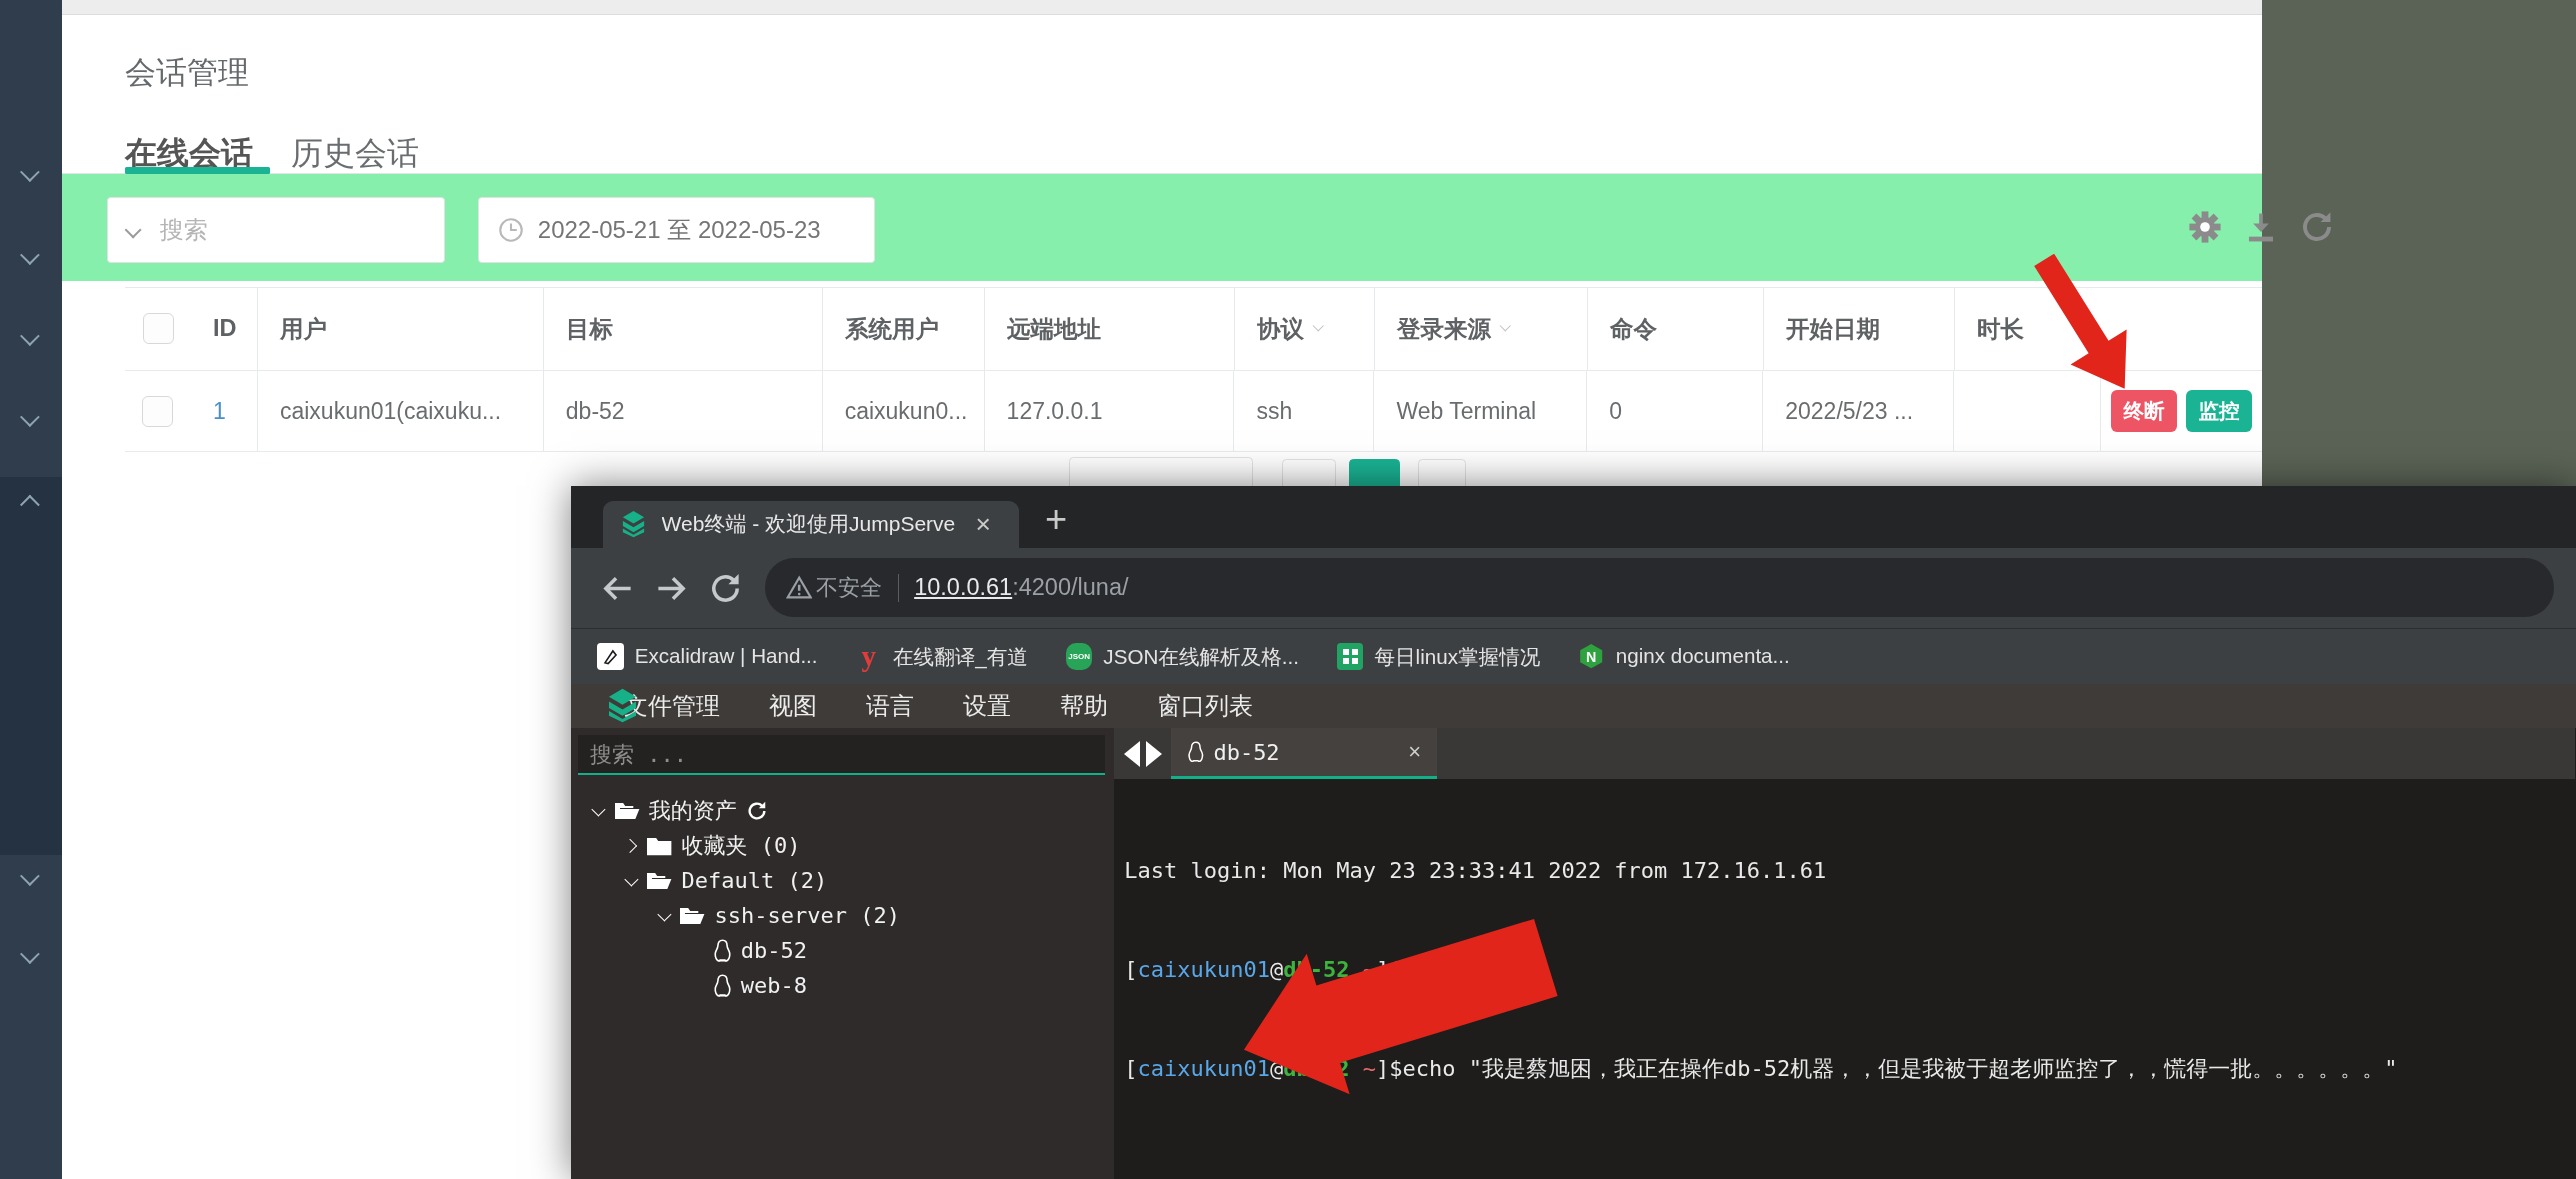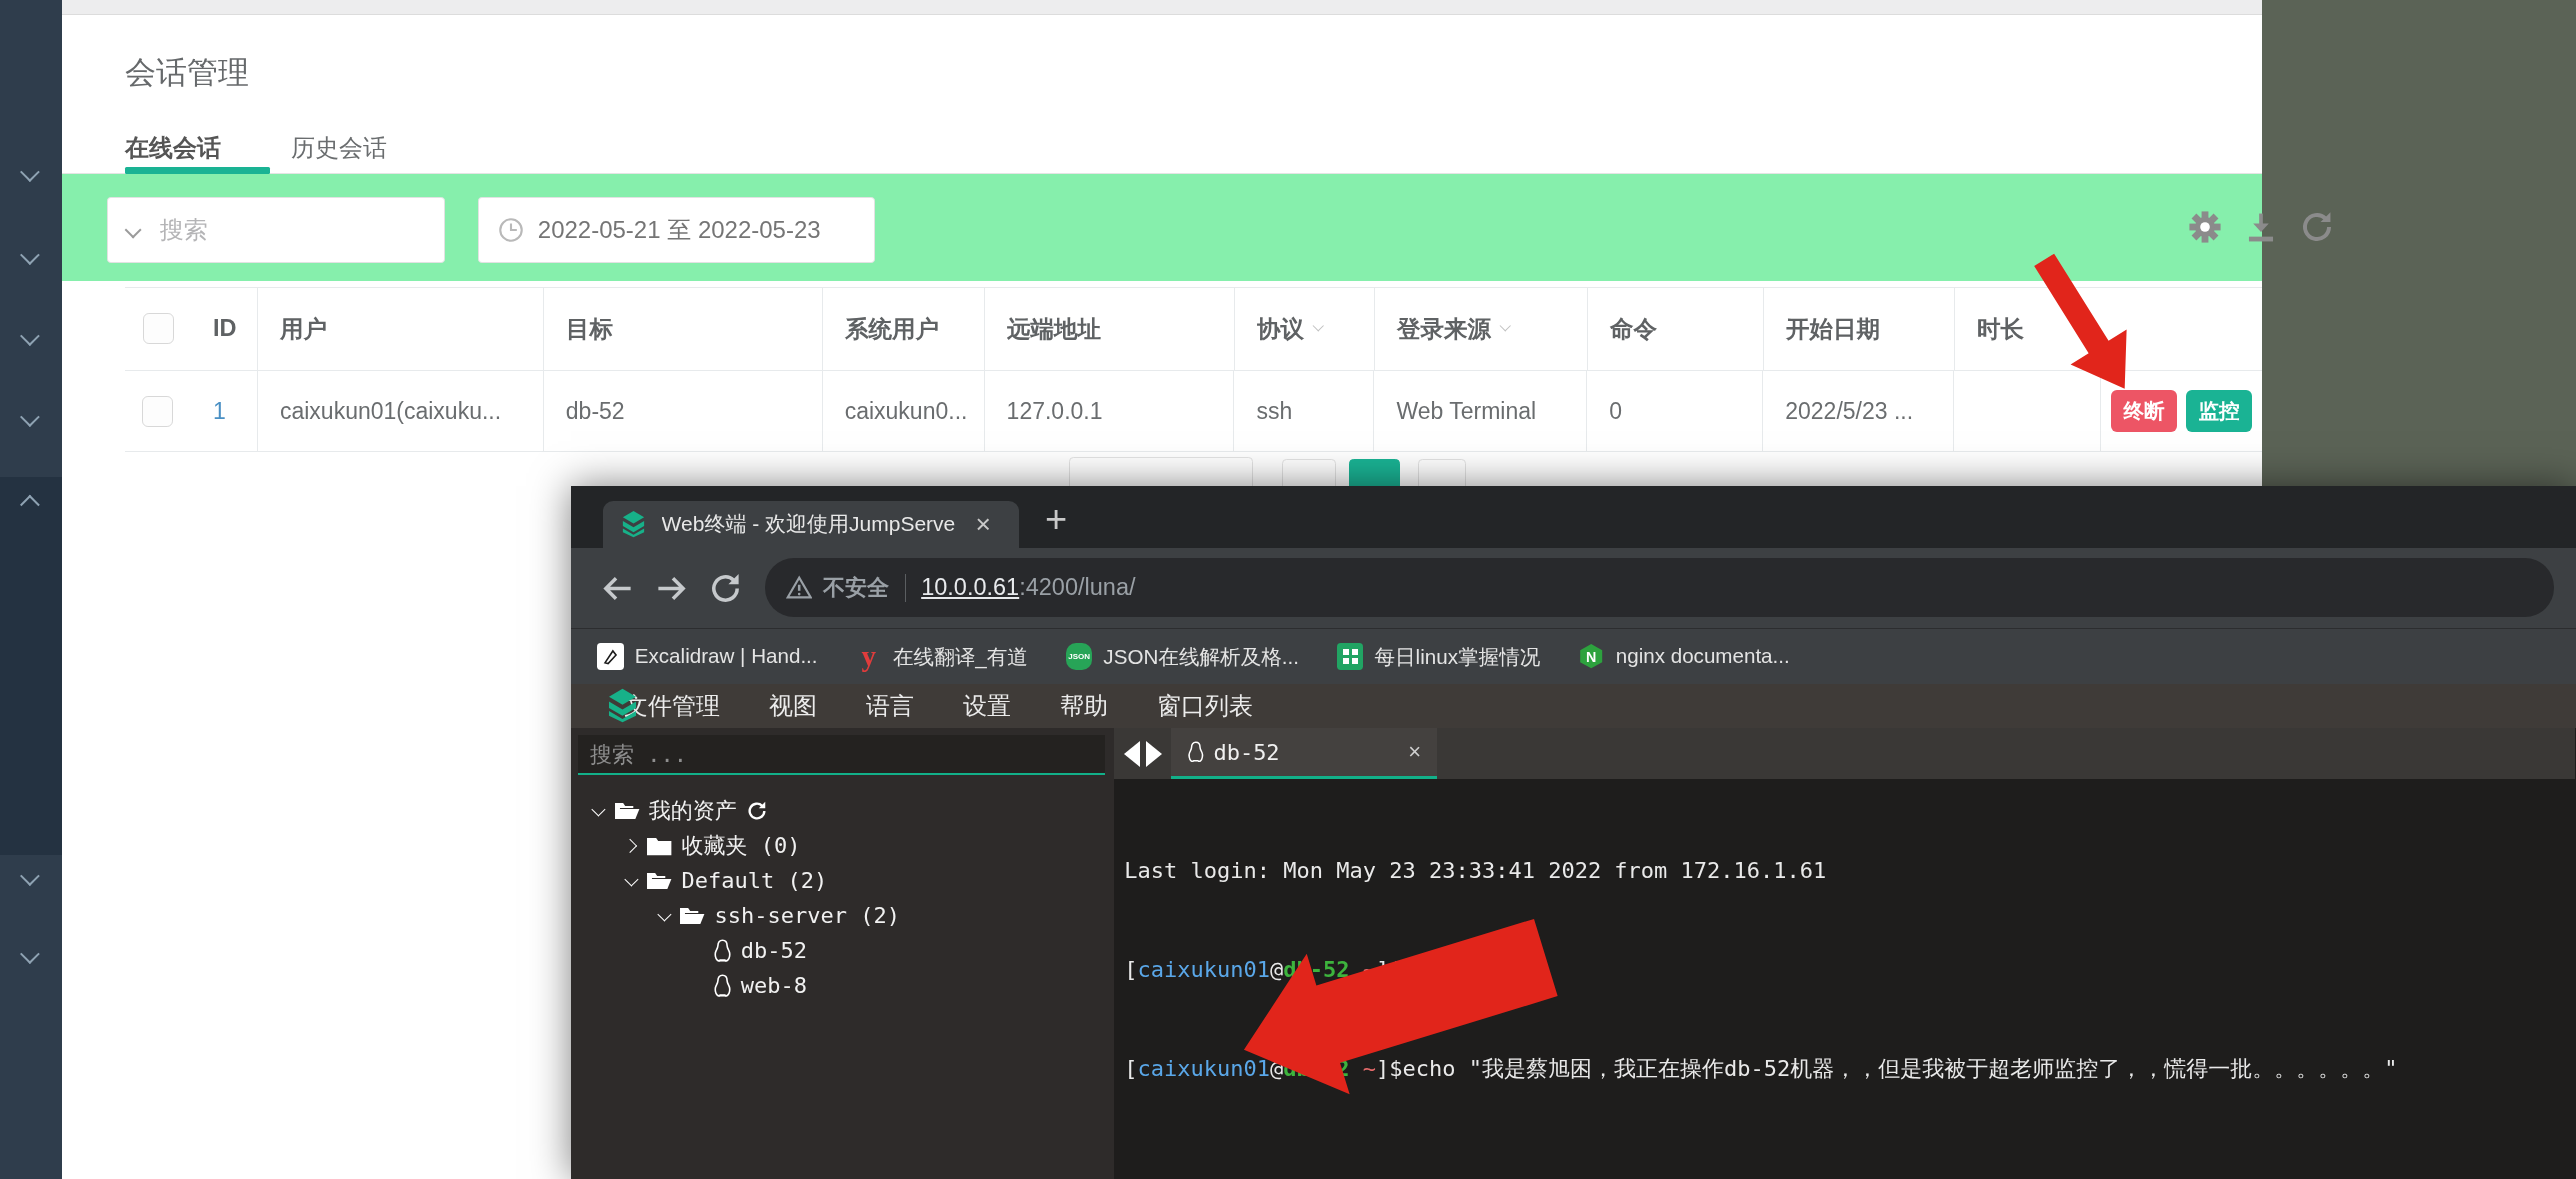--- a/index.html
+++ b/index.html
@@ -18,21 +18,21 @@
   .sidebar .active-block{position:absolute;left:0;top:477px;width:62px;height:378px;background:var(--sidebar-active);}
   .chev{position:absolute;left:23px;display:inline-block;padding:5.9px;border:solid #8fa3b3;border-width:0 2.2px 2.2px 0;}
   .chev.down{transform:rotate(45deg);}
   .chev.up{transform:rotate(-135deg);}
 
   
   .app{position:absolute;left:62px;top:0;width:2200px;height:1179px;background:#86efac;z-index:1;}
   .topstrip{position:absolute;left:0;top:0;width:100%;height:14.7px;background:#ededee;border-bottom:0.7px solid #dcdcdc;}
   .pagehead{position:absolute;left:0;top:15.4px;width:100%;height:159px;background:#fff;border-bottom:0.7px solid #e4e4e4;}
   .page-title{position:absolute;left:63px;top:37px;font-size:31px;font-weight:400;color:#66696b;}
-  .tab{position:absolute;top:117px;font-size:24px;color:#6a6d6f;cursor:pointer;}
+  .tab{position:absolute;top:117px;font-size:32px;color:#6a6d6f;cursor:pointer;}
   .tab.t0{left:63px;font-weight:700;color:#555;}
   .tab.t1{left:229px;}
   .tab-underline{position:absolute;left:63px;top:152px;width:145px;height:6.6px;background:var(--accent);border-radius:1.5px;}
 
   
   .search-box{position:absolute;left:45px;top:197px;width:338px;height:66px;background:#fff;border:0.7px solid #e2e2e2;border-radius:3.7px;display:flex;align-items:center;padding-left:19px;}
   .search-box .schev{display:inline-block;padding:5.1px;border:solid #9b9b9b;border-width:0 2.2px 2.2px 0;transform:rotate(45deg);margin-right:20.6px;}
   .search-box input{border:none;outline:none;background:transparent;font-size:24px;color:#555;width:242px;font-family:"Liberation Sans",sans-serif;}
   .search-box input::placeholder{color:#b4b4b6;}
   .date-box{position:absolute;left:416px;top:197px;width:397px;height:66px;background:#fff;border:0.7px solid #e2e2e2;border-radius:3.7px;display:flex;align-items:center;padding-left:17.6px;color:#757575;font-size:24px;gap:13.2px;}
@@ -70,21 +70,21 @@
   .browser{position:absolute;left:571px;top:486px;width:2005px;height:693px;z-index:10;background:var(--termbg);box-shadow:0 0 37px rgba(0,0,0,.5);}
   .tabstrip{position:absolute;left:0;top:0;width:100%;height:62px;background:#232527;}
   .btab{position:absolute;left:32px;top:14.7px;width:416px;height:47px;background:#3d4043;border-radius:10.3px 10.3px 0 0;display:flex;align-items:center;padding:0 17.6px;cursor:pointer;}
   .btab-title{font-size:21px;color:#e8e8e8;margin-left:16px;width:308px;overflow:hidden;white-space:nowrap;}
   .bclose{color:#c9c9c9;font-size:26.4px;line-height:26.4px;margin-left:5.9px;cursor:pointer;}
   .newtab{position:absolute;left:474px;top:11.7px;font-size:38px;color:#c9c9c9;font-weight:300;cursor:pointer;}
   .toolbar{position:absolute;left:0;top:62px;width:100%;height:81px;background:#3d4043;display:flex;align-items:center;}
   .navic{width:35px;height:35px;margin-left:19px;cursor:pointer;flex:none;}
   .navic:first-child{margin-left:29px;}
   .urlpill{position:absolute;left:194px;top:10.3px;width:1789px;height:59px;border-radius:29px;background:#28292c;display:flex;align-items:center;padding-left:20.6px;cursor:text;}
-  .sec-label{color:#9aa0a6;font-size:22px;margin-left:11px;font-weight:bold;}
+  .sec-label{color:#9aa0a6;font-size:22px;margin-left:4px;}
   .url-div{width:1.5px;height:28px;background:#5b5e61;margin:0 14.7px 0 16px;}
   .url-host{color:#e8eaed;font-size:23.5px;text-decoration:underline;}
   .url-path{color:#9aa0a6;font-size:23.5px;}
   .bookbar{position:absolute;left:0;top:142px;width:100%;height:56px;background:#3d4043;border-top:0.7px solid #2c2d2f;display:flex;align-items:center;padding-left:26.4px;gap:38px;}
   .bmk{display:flex;align-items:center;gap:11px;cursor:pointer;}
   .bmk .lbl{color:#e4e4e4;font-size:20.6px;white-space:nowrap;}
   .fav{width:26.4px;height:26.4px;border-radius:3.7px;flex:none;display:flex;align-items:center;justify-content:center;font-weight:700;}
   .fav.exc{background:#fff;}
   .fav.yd{background:transparent;color:#e03c3c;font-size:29px;font-family:"Liberation Serif",serif;}
   .fav.json{background:#27a457;color:#fff;font-size:8px;border-radius:10px;}

